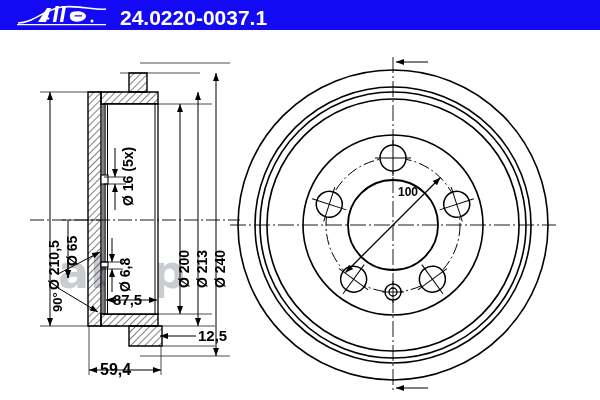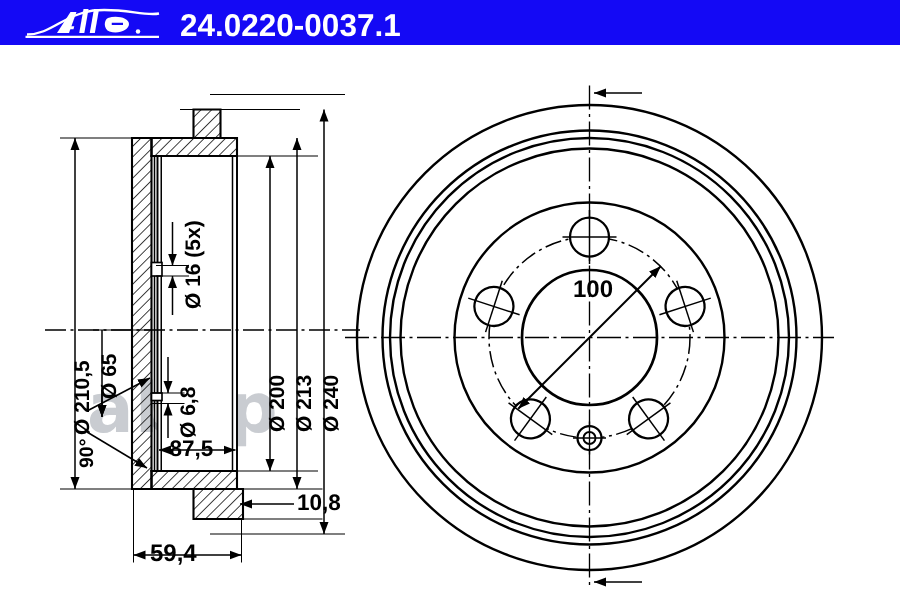--- a/index.html
+++ b/index.html
@@ -228,17 +228,17 @@
     <div class="lbl rot" style="left:176px;top:258px;font-size:14px;">Ø 200</div>
 
     <div class="lbl rot" style="left:194px;top:258px;font-size:14px;">Ø 213</div>
 
     <div class="lbl rot" style="left:212px;top:258px;font-size:14px;">Ø 240</div>
 
     <div class="lbl" style="left:113px;top:261px;font-size:15px;">87,5</div>
 
     <div class="lbl" style="left:100px;top:331px;font-size:16px;">59,4</div>
 
-    <div class="lbl" style="left:198px;top:297px;font-size:15px;">10,8</div>
-
-    <div class="lbl" style="left:382px;top:155px;font-size:16px;">100</div>
+    <div class="lbl" style="left:198px;top:297px;font-size:15px;">12,5</div>
+
+    <div class="lbl" style="left:398px;top:155px;font-size:12px;">100</div>
   </div>
 </div>
 
 </body></html>

